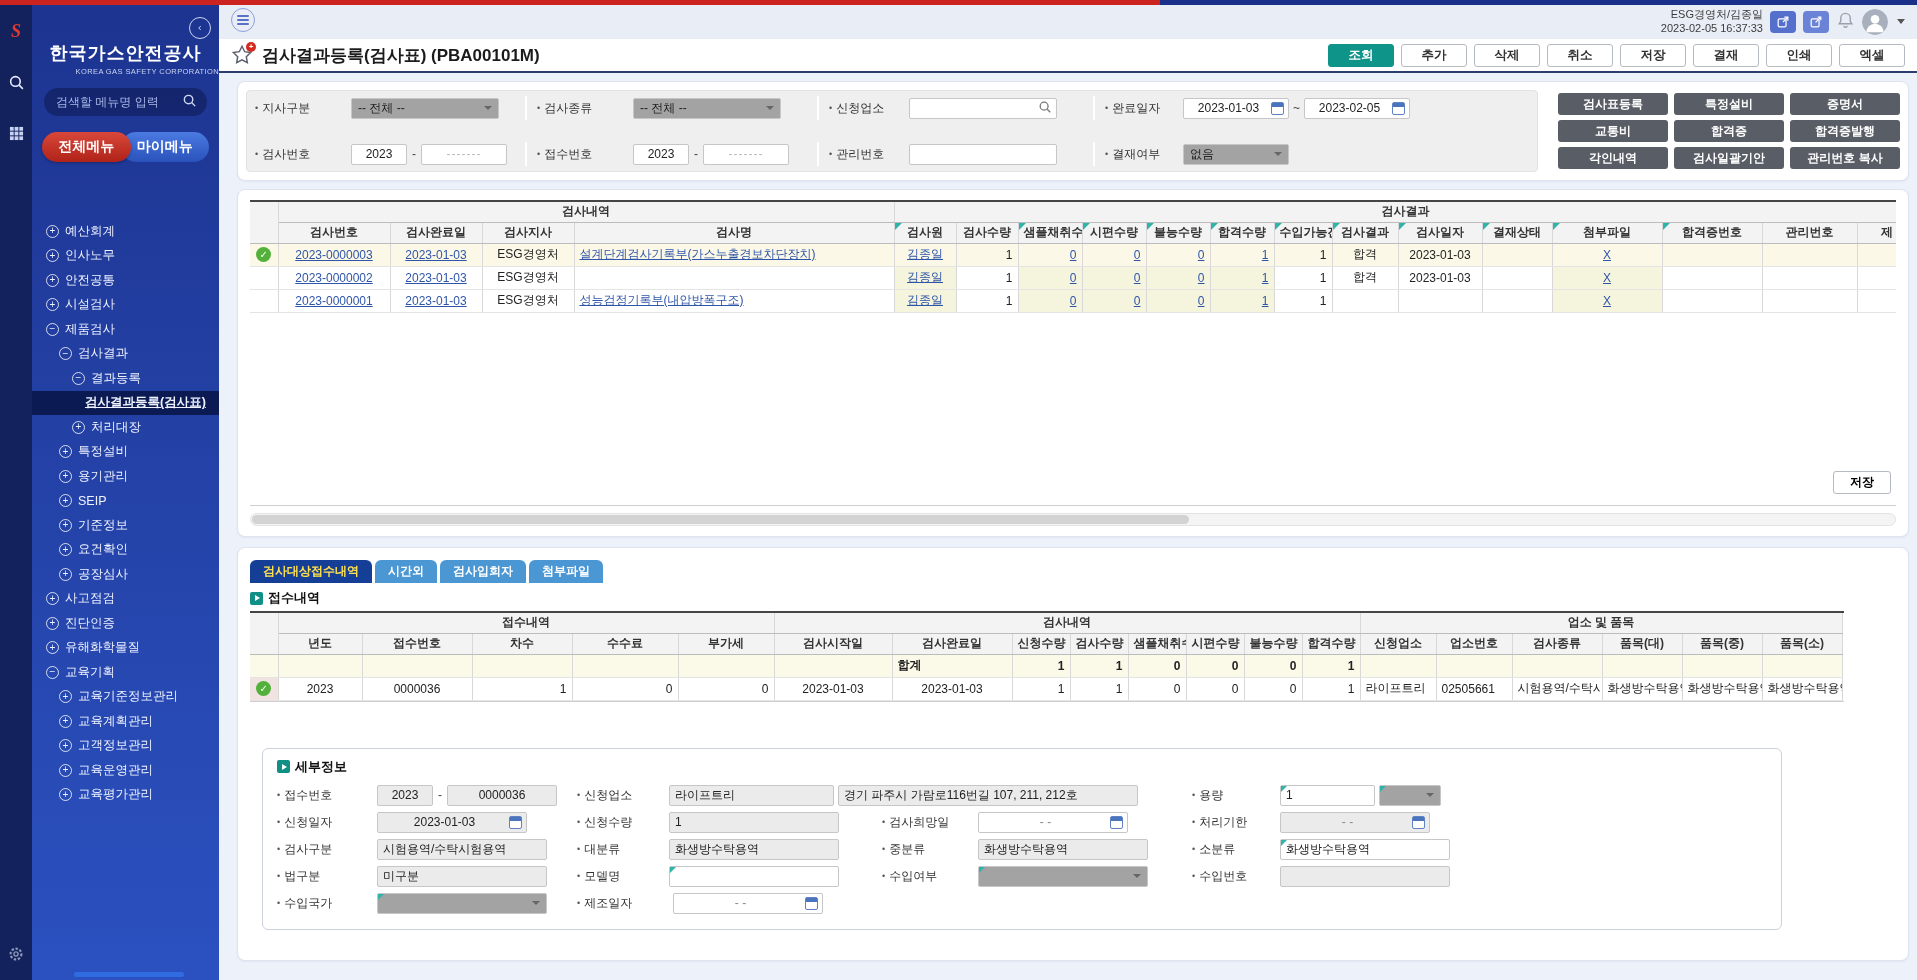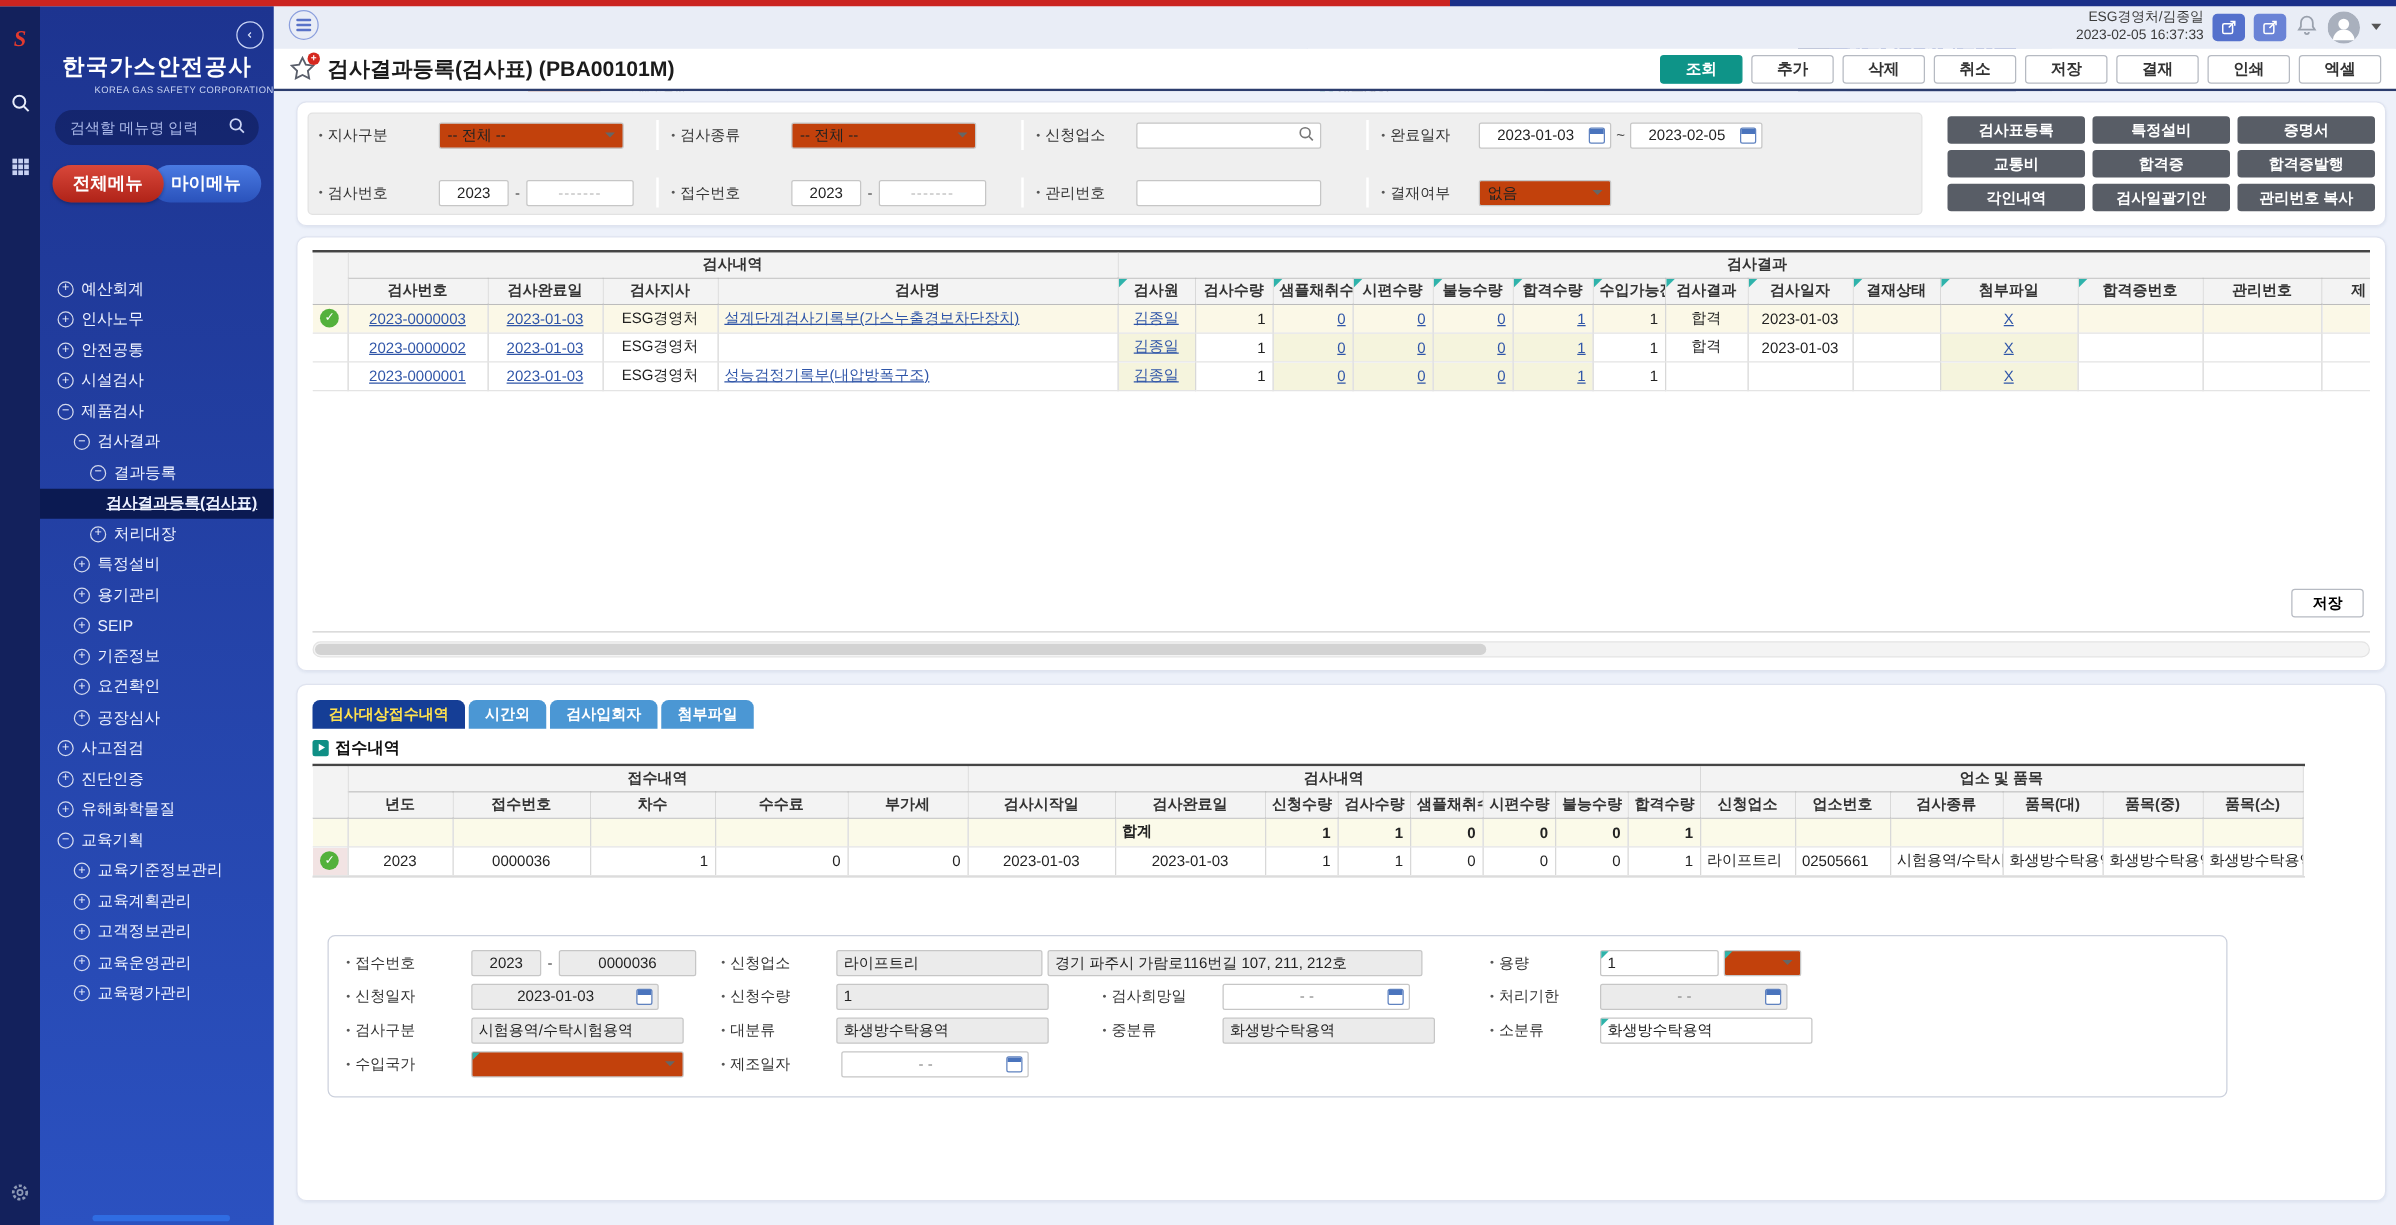--- a/index.html
+++ b/index.html
@@ -62,21 +62,21 @@
   .fg.last{border-right:none}
   .fg.c1{width:272px}.fg.c2{width:282px}.fg.c3{width:266px}.fg.c4{flex:1}
   .c1 .flabel{width:96px}.c2 .flabel{width:96px}.c3 .flabel{width:80px}.c4 .flabel{width:78px}
   .flabel{font-size:12px;color:#333;white-space:nowrap;flex:none}
   .flabel::before{content:'•';font-size:9px;margin-right:4px;color:#555;vertical-align:1px}
   .inp{height:21px;border:1px solid #c6c6c6;border-radius:2px;background:#fff;padding:0 5px;font:inherit;font-size:12px;color:#222}
   .inp.dis{background:#ebebeb}
   .inp.ctr{text-align:center}
   .inp.dash::placeholder{color:#bbb;letter-spacing:1px}
   .inp.dash{text-align:center}
-  .selbox{height:21px;border:1px solid #c6c6c6;border-radius:2px;background:#c2410c;display:inline-flex;align-items:center;justify-content:space-between;padding:0 6px;cursor:pointer}
+  .selbox{height:21px;border:1px solid #c6c6c6;border-radius:2px;background:#a3a3a3;display:inline-flex;align-items:center;justify-content:space-between;padding:0 6px;cursor:pointer}
   .chev{width:0;height:0;border-top:4px solid #666;border-left:4px solid transparent;border-right:4px solid transparent;margin-left:6px;flex:none}
   .sbox{height:21px;border:1px solid #c6c6c6;border-radius:2px;background:#fff;display:inline-flex;align-items:center;padding:0 4px 0 5px}
   .sbox input{border:none;outline:none;flex:1;font:inherit;font-size:12px;min-width:0}
   .datebox{height:21px;border:1px solid #c6c6c6;border-radius:2px;background:#fff;display:inline-flex;align-items:center;justify-content:space-between;padding:0 4px 0 6px;gap:4px}
   .datebox.dis{background:#ebebeb}
   .dval{flex:1;text-align:center;white-space:nowrap;overflow:hidden}
   .cal{width:13px;height:13px;border:1px solid #5f82c0;border-radius:2px;background:linear-gradient(#4a74bd 0 4px,#fff 4px);flex:none;cursor:pointer}
   .tilde{margin:0 4px;color:#444}
   .dsep{margin:0 5px;color:#444}
   .w56{width:56px}.w62{width:62px}.w86{width:86px}.w95{width:95px}.w106{width:106px}.w110{width:110px}.w148{width:148px}.w150{width:150px}.w165{width:165px}.w170{width:170px}.w300{width:300px}
@@ -650,20 +650,24 @@
                 <td style="text-align: left;">시험용역/수탁시험용역</td>
                 <td style="text-align: left;">화생방수탁용역</td>
                 <td style="text-align: left;">화생방수탁용역</td>
                 <td style="text-align: left;">화생방수탁용역</td>
               </tr>
             </tbody>
           </table>
         </div>
 
       <div class="detail">
+        <div class="dtitle">
+          <span class="secicon"></span>
+          <span class="sectitle">세부정보</span>
+        </div>
         <div class="drow">
           <div class="dg d1">
             <span class="flabel">접수번호</span>
             <input class="inp dis ctr w56" readonly="" value="2023" style="">
             <span class="dsep">-</span>
             <input class="inp dis ctr w110" readonly="" value="0000036" style="">
           </div>
           <div class="dg d23">
             <span class="flabel">신청업소</span>
             <input class="inp dis w165" readonly="" value="라이프트리" style="">
@@ -724,20 +728,45 @@
           </div>
           <div class="dg d4">
             <span class="flabel">소분류</span>
             <span class="tc">
                 <input class="inp w170" value="화생방수탁용역" style="">
               </span>
           </div>
         </div>
         <div class="drow">
           <div class="dg d1">
+            <span class="flabel">법구분</span>
+            <input class="inp dis w170" readonly="" value="미구분" style="">
+          </div>
+          <div class="dg d2">
+            <span class="flabel">모델명</span>
+            <span class="tc">
+                <input class="inp w170" value="" style="">
+              </span>
+          </div>
+          <div class="dg d3">
+            <span class="flabel">수입여부</span>
+            <span class="tc">
+                <span class="selbox w170">
+                  <span></span>
+                  <span class="chev"></span>
+                </span>
+              </span>
+          </div>
+          <div class="dg d4">
+            <span class="flabel">수입번호</span>
+            <input class="inp dis w170" readonly="" value="" style="">
+          </div>
+        </div>
+        <div class="drow">
+          <div class="dg d1">
             <span class="flabel">수입국가</span>
             <span class="tc">
                 <span class="selbox w170">
                   <span></span>
                   <span class="chev"></span>
                 </span>
               </span>
           </div>
           <div class="dg d3">
             <span class="flabel">제조일자</span>

